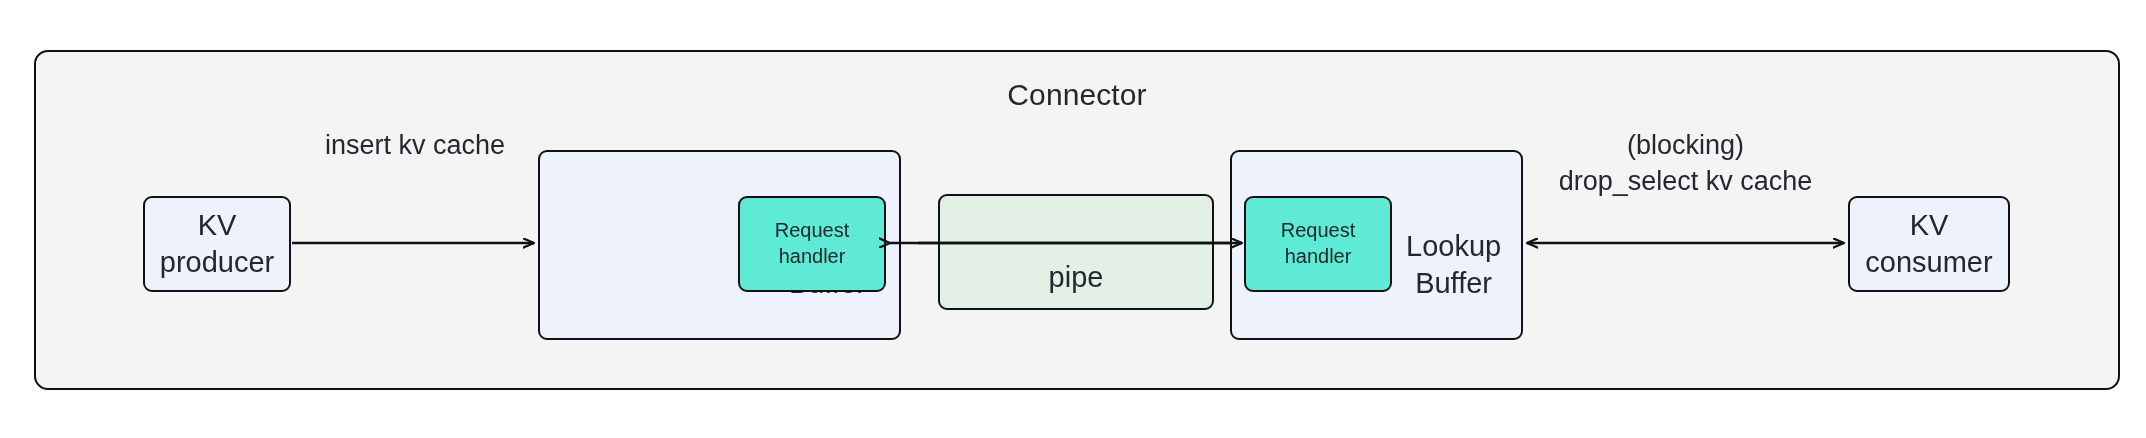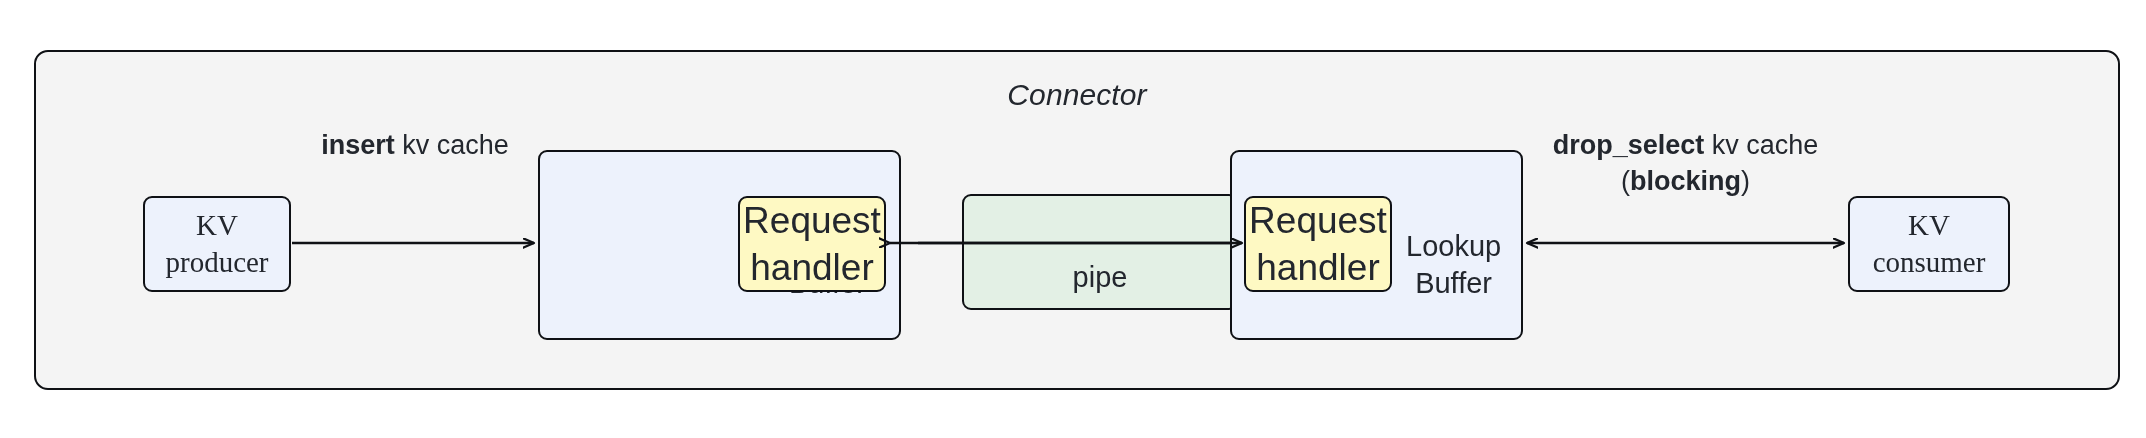--- a/index.html
+++ b/index.html
@@ -34,38 +34,37 @@
   .connector-title {
     position: absolute;
     left: 0;
     top: 26px;
     width: 100%;
     text-align: center;
     font-size: 30px;
     color: #23272e;
     letter-spacing: 0.1px;
     white-space: nowrap;
-    font-style: italic;
   }
 
   
   .node {
     position: absolute;
     box-sizing: border-box;
     border: 2.5px solid #0f1115;
     border-radius: 9px;
     display: flex;
     align-items: center;
     justify-content: center;
     color: #23272e;
     font-size: 29px;
     line-height: 1.28;
     text-align: center;
   }
-  .node.blue  { background: #edf2fc; font-family: Liberation Serif, serif; }
+  .node.blue  { background: #edf2fc; }
 
   .kv-producer {
     left: 143px; top: 196px; width: 148px; height: 96px;
   }
   .kv-consumer {
     left: 1848px; top: 196px; width: 162px; height: 96px;
   }
 
   
   .lookup-buffer {
@@ -94,39 +93,39 @@
     text-align: center;
     white-space: pre-line;
     padding: 0 22px;
     margin-top: 40px;
   }
 
   
   .req-handler {
     position: absolute;
     box-sizing: border-box;
-    background: #fef9c3;
+    background: #5eead4;
     border: 2.5px solid #0f1115;
     border-radius: 9px;
     display: flex;
     align-items: center;
     justify-content: center;
     color: #23272e;
-    font-size: 37px;
+    font-size: 20px;
     line-height: 1.28;
     text-align: center;
     white-space: pre-line;
   }
   .req-handler.left  { left: 738px;  top: 196px; width: 148px; height: 96px; }
   .req-handler.right { left: 1244px; top: 196px; width: 148px; height: 96px; }
 
   
   .pipe-box {
     position: absolute;
-    left: 962px; top: 194px; width: 276px; height: 116px;
+    left: 938px; top: 194px; width: 276px; height: 116px;
     box-sizing: border-box;
     background: #e3f0e5;
     border: 2.5px solid #0f1115;
     border-radius: 9px;
   }
   .pipe-label {
     position: absolute;
     left: 0; bottom: 14px; width: 100%;
     text-align: center;
     font-size: 29px;
@@ -143,21 +142,21 @@
 
   
   .edge-label {
     position: absolute;
     text-align: center;
     font-size: 27px;
     color: #23272e;
     line-height: 1.32;
     white-space: nowrap;
   }
-  .edge-label .b { font-weight: bold; }
+  .edge-label .b { font-weight: normal; }
   .edge-label-insert { left: 291px;  top: 128px; width: 248px; }
   .edge-label-drop   { left: 1523px; top: 128px; width: 325px; }
 </style>
 </head>
 <body>
 
 <div id="canvas">
 
   <div class="connector-box">
     <div class="connector-title">Connector</div>
@@ -212,17 +211,17 @@
     <line x1="918" y1="243" x2="1242" y2="243" stroke="#0f1115" stroke-width="2.4" marker-end="url(#ah-r)"></line>
 
     <line x1="1527" y1="243" x2="1844" y2="243" stroke="#0f1115" stroke-width="2.4" marker-start="url(#ah-l)" marker-end="url(#ah-r)"></line>
   </svg>
 
   <div class="edge-label edge-label-insert">
     <div><span class="b">insert</span><span> kv cache</span></div>
   </div>
 
   <div class="edge-label edge-label-drop">
+    <div><span>(</span><span class="b">blocking</span><span>)</span></div>
     <div><span class="b">drop_select</span><span> kv cache</span></div>
-    <div><span>(</span><span class="b">blocking</span><span>)</span></div>
   </div>
 
 </div>
 
 </body></html>

